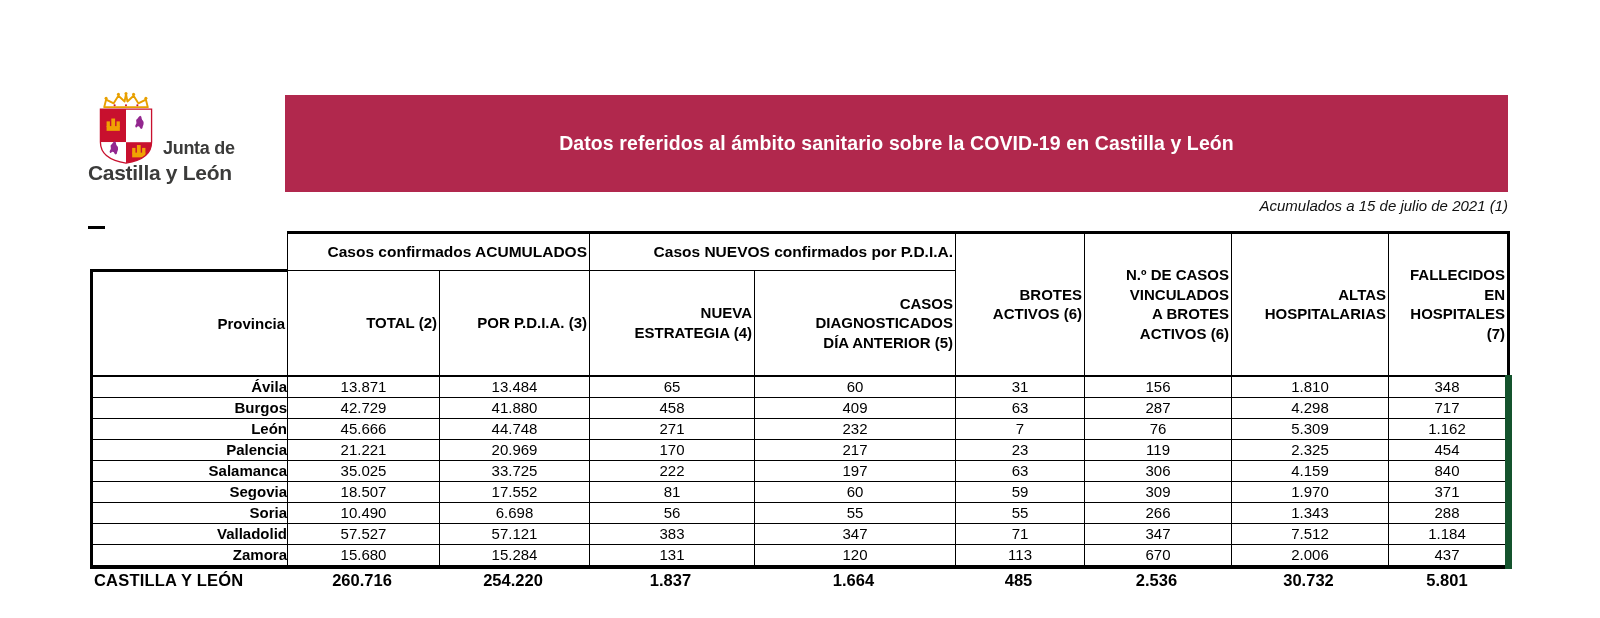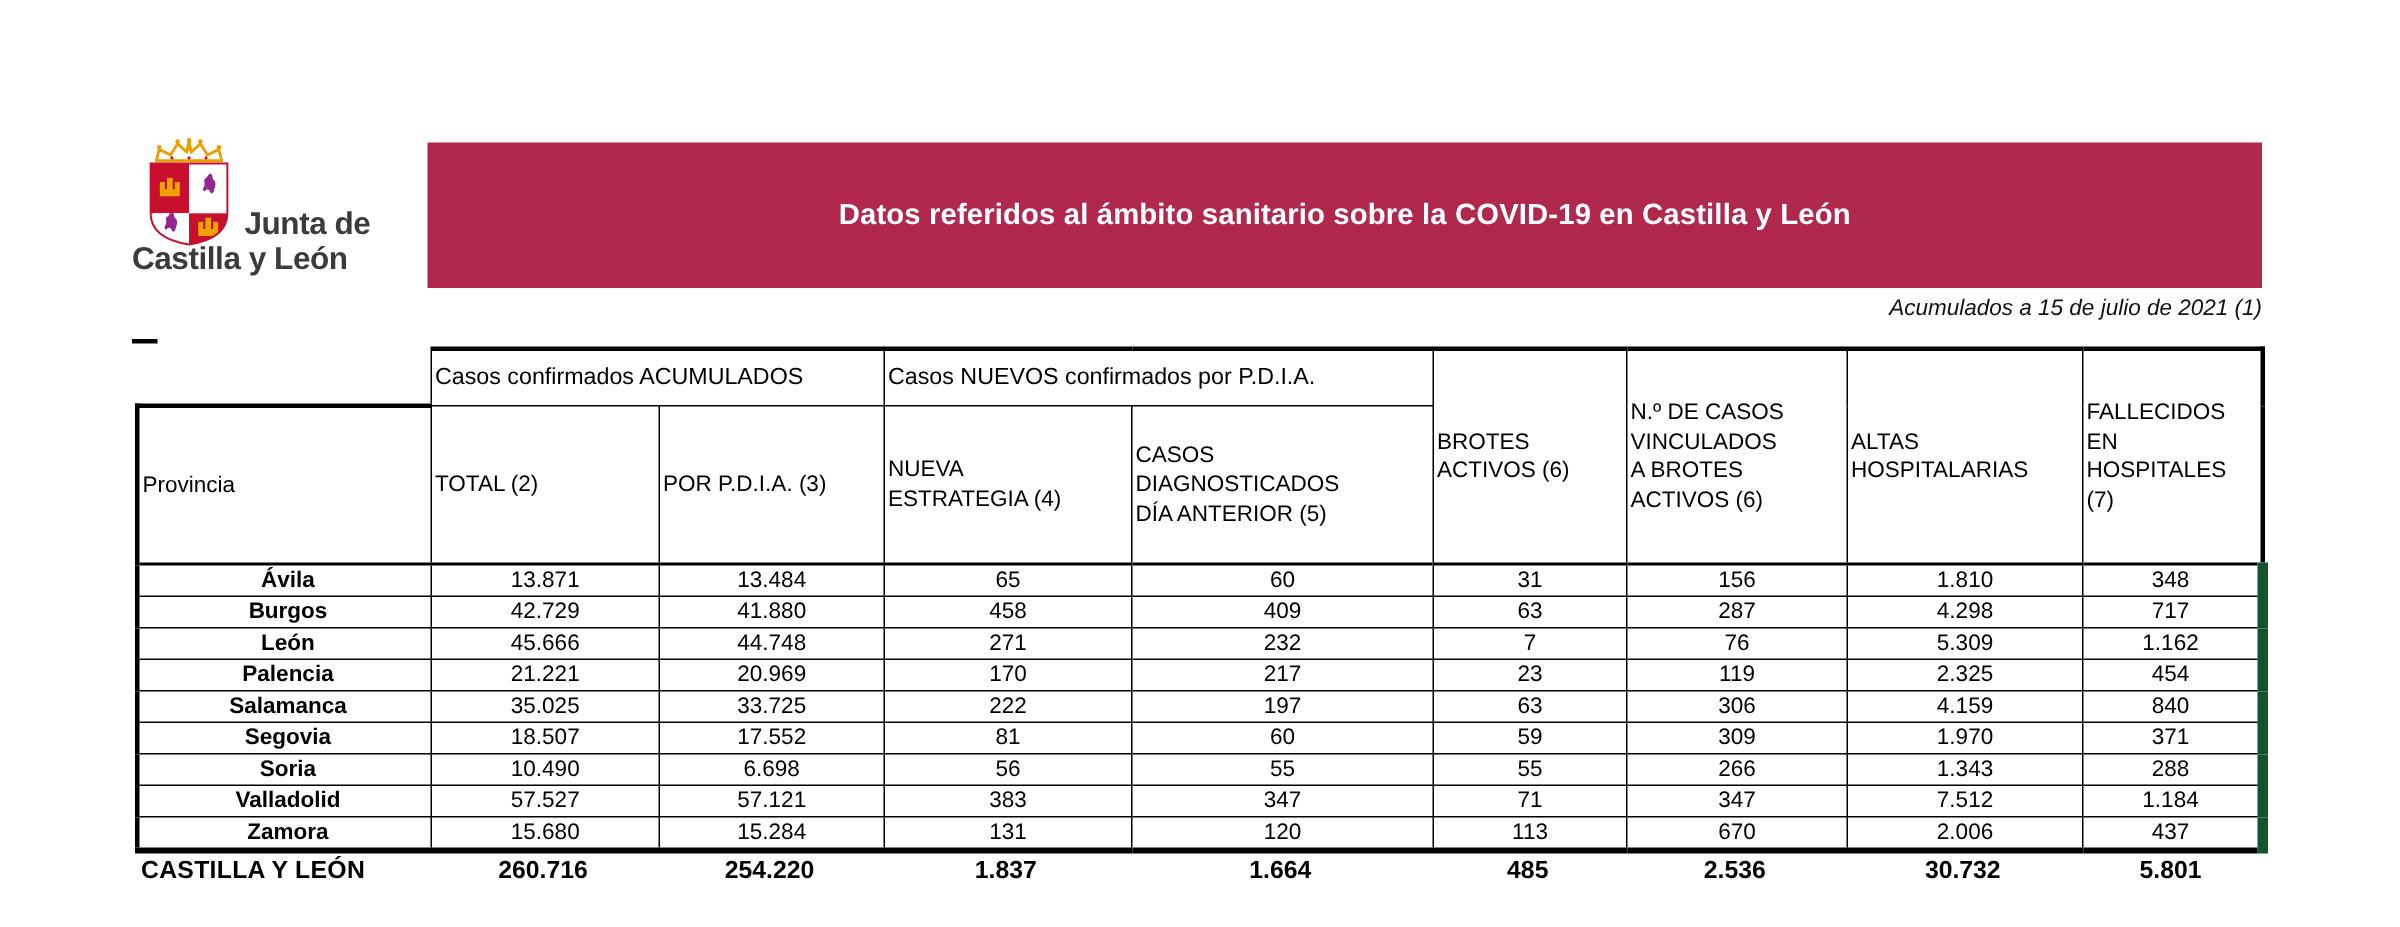--- a/index.html
+++ b/index.html
@@ -1,53 +1,53 @@
 <!DOCTYPE html>
 <html><head>
 <meta charset="utf-8">
 <style>
   * { margin:0; padding:0; box-sizing:border-box; }
   html,body { width:1600px; height:618px; background:#ffffff; overflow:hidden;
               font-family:"Liberation Sans", sans-serif; position:relative; }
 
   
   .crest { position:absolute; left:97px; top:92px; width:58px; height:72px; }
-  .logo-line1 { position:absolute; left:163px; top:138px; font-size:21px; font-weight:bold;
+  .logo-line1 { position:absolute; left:163px; top:138px; font-size:18px; font-weight:bold;
                 color:#3b3b3a; letter-spacing:-0.3px; }
   .logo-line2 { position:absolute; left:88px; top:161px; font-size:21px; font-weight:bold;
                 color:#3b3b3a; letter-spacing:-0.3px; }
 
   
   .banner { position:absolute; left:285px; top:95px; width:1223px; height:97px;
             display:flex; align-items:center; justify-content:center; }
   .banner-title { color:#ffffff; font-weight:bold; font-size:19.5px; letter-spacing:0.1px; }
 
   
   .date-note { position:absolute; left:90px; top:197px; width:1418px; text-align:right;
                font-style:italic; font-size:15px; color:#111111; }
 
   
   .dash { position:absolute; left:88px; top:226px; width:17px; height:3px; background:#000; }
 
   
   .tbl-wrap { position:absolute; left:90px; top:231px; }
   table { border-collapse:collapse; table-layout:fixed; width:1417px; }
   th, td { border:1px solid #000; overflow:hidden; }
-  thead th { font-weight:normal; font-size:15px; text-align:left; vertical-align:middle;
+  thead th { font-weight:bold; font-size:15px; text-align:right; vertical-align:middle;
              white-space:pre-line; line-height:1.3; padding:2px; }
   .group-row { height:38px; }
   .group-row .gh { font-size:15.5px; }
   .sub-row { height:105px; }
   .corner { border:none; background:#fff; }
   .bt { border-top:3px solid #000; }
   .br { border-right:3px solid #000; }
   .bb { border-bottom:2px solid #000;margin-top:26px; }
   .ph { border-left:3px solid #000; border-top:3px solid #000; }
   tbody td { height:20px; font-size:15px; line-height:20px; padding:0; }
-  tbody td.prov { font-weight:bold; text-align:center; padding-left:4px; border-left:3px solid #000; }
+  tbody td.prov { font-weight:bold; text-align:right; padding-left:4px; border-left:3px solid #000; }
   tbody td.num { text-align:center; }
   tbody td.last { border-right:7px solid #14532d; }
   tbody tr:last-child td { border-bottom:4px solid #000; }
 
   
   .totals { position:absolute; left:90px; top:564px; height:32px;
             display:grid; grid-template-columns:196px 152px 150px 165px 201px 129px 147px 157px 120px;
             align-items:center; font-weight:bold; font-size:16.5px; color:#000; }
   .t-label { text-align:left; padding-left:4px; letter-spacing:0.2px; }
   .t-val { text-align:center; }

